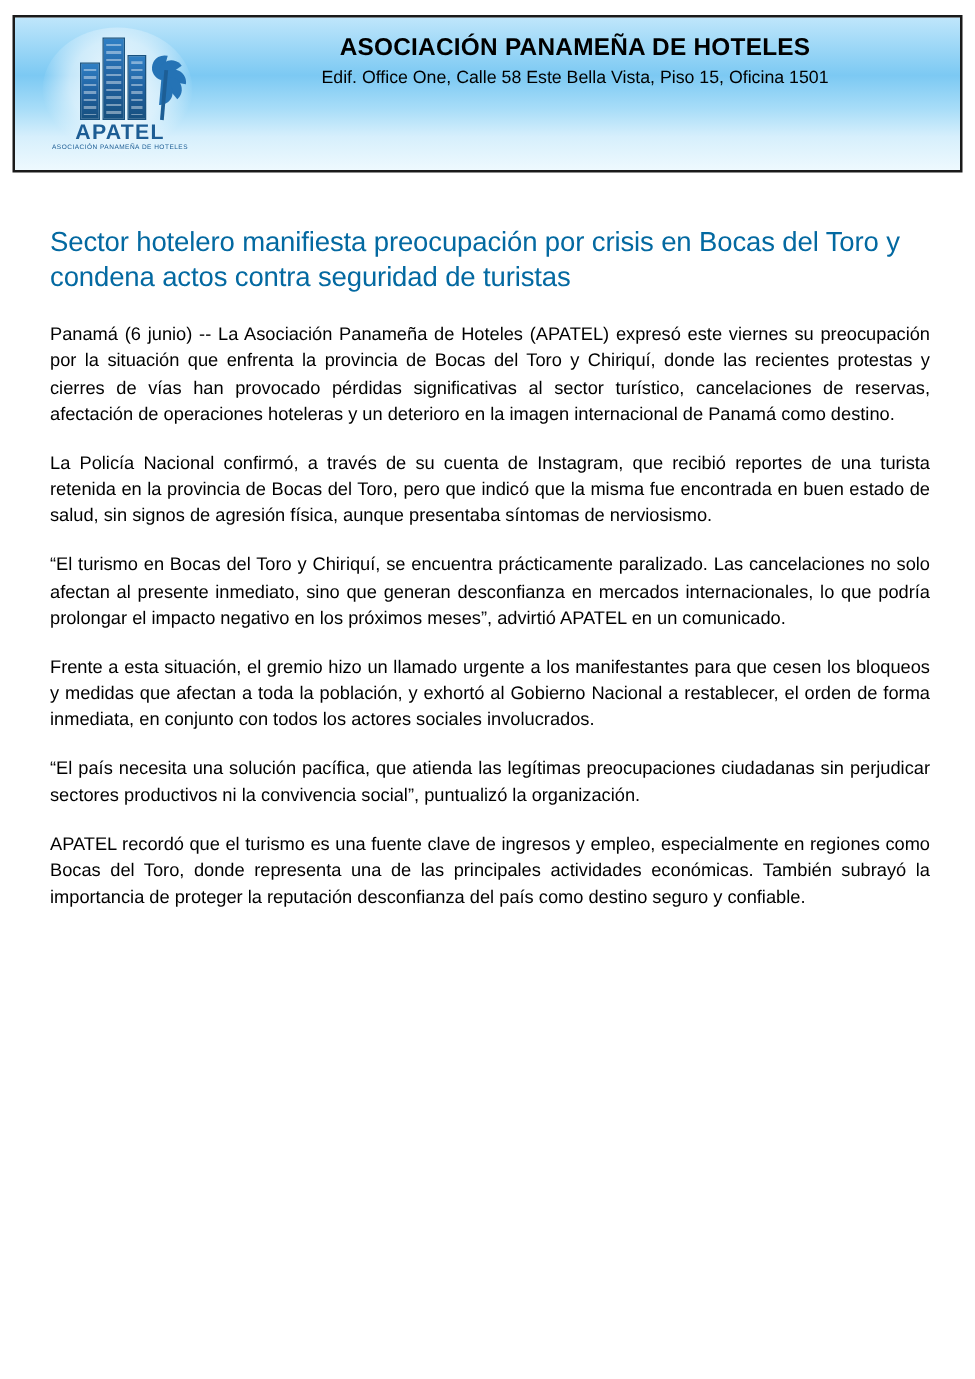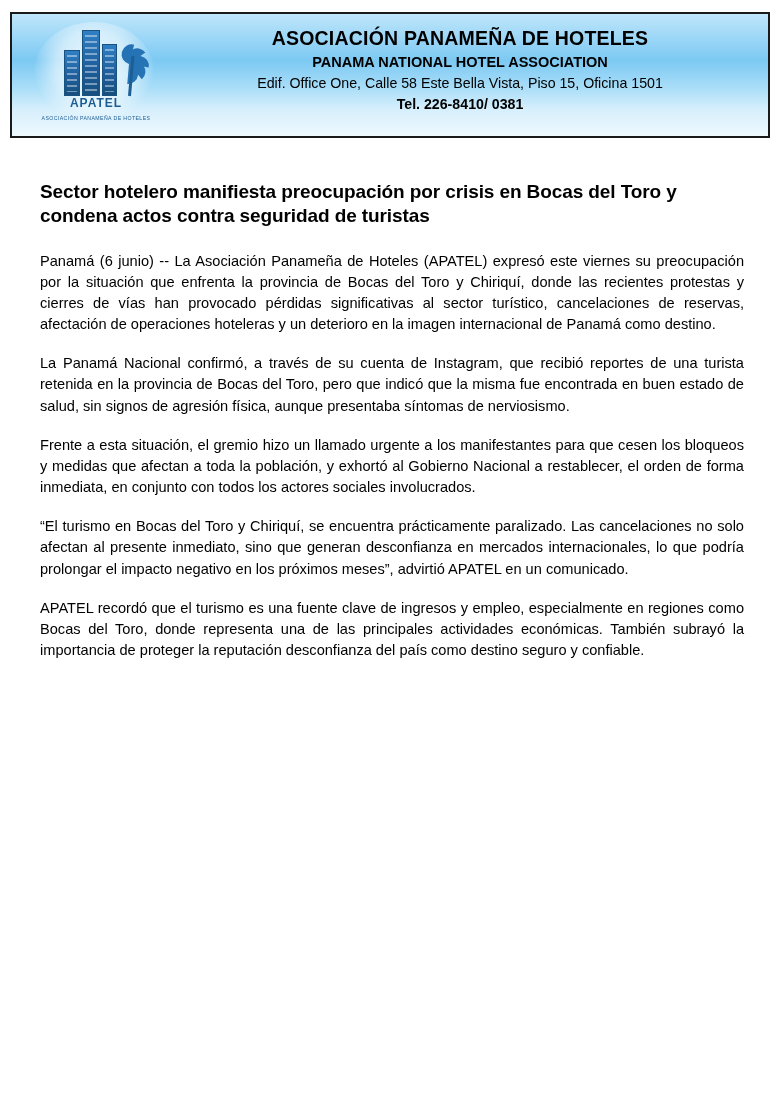--- a/index.html
+++ b/index.html
@@ -120,21 +120,21 @@
   .palm .f3 { transform: rotate(10deg); }
   .palm .f4 { transform: rotate(50deg); }
   .palm .f5 { transform: rotate(95deg); }
 
   .logo-name {
     position: absolute;
     left: 0;
     top: 78px;
     width: 140px;
     text-align: center;
-    font-size: 12px;
+    font-size: 17px;
     font-weight: bold;
     letter-spacing: 1px;
     color: #1d5d94;
   }
   .logo-sub {
     position: absolute;
     left: 0;
     top: 97px;
     width: 140px;
     text-align: center;
@@ -175,24 +175,24 @@
     font-size: 14.2px;
     font-weight: bold;
     color: #000;
   }
 
   
   .content {
     padding: 42px 32px 0 40px;
   }
   .headline {
-    font-size: 19px;
-    font-weight: bold;
+    font-size: 22px;
+    font-weight: normal;
     line-height: 1.28;
-    color: #000000;
+    color: #0369a1;
     margin: 0 0 22px 0;
     letter-spacing: -0.1px;
   }
   .para {
     font-size: 14.6px;
     line-height: 1.45;
     text-align: justify;
     margin: 0 4px 18px 0;
     color: #000;
   }
@@ -229,31 +229,30 @@
           <div class="frond f5"></div>
           <div class="trunk"></div>
         </div>
 
         <div class="logo-name">APATEL</div>
         <div class="logo-sub">ASOCIACIÓN PANAMEÑA DE HOTELES</div>
       </div>
 
       <div class="head-text">
         <div class="head-line-1">ASOCIACIÓN PANAMEÑA DE HOTELES</div>
-        <div class="head-line-2">PANAMA NATIONAL HOTEL ASSOCIATION</div>
         <div class="head-line-3">Edif. Office One, Calle 58 Este Bella Vista, Piso 15, Oficina 1501</div>
-        <div class="head-line-4">Tel. 226-8410/ 0381</div>
       </div>
 
     </div>
   </header>
 
   <main class="content">
     <h1 class="headline">Sector hotelero manifiesta preocupación por crisis en Bocas del Toro y condena actos contra seguridad de turistas</h1>
 
     <p class="para">Panamá (6 junio) -- La Asociación Panameña de Hoteles (APATEL) expresó este viernes su preocupación por la situación que enfrenta la provincia de Bocas del Toro y Chiriquí, donde las recientes protestas y cierres de vías han provocado pérdidas significativas al sector turístico, cancelaciones de reservas, afectación de operaciones hoteleras y un deterioro en la imagen internacional de Panamá como destino.</p>
-    <p class="para">La Panamá Nacional confirmó, a través de su cuenta de Instagram, que recibió reportes de una turista retenida en la provincia de Bocas del Toro, pero que indicó que la misma fue encontrada en buen estado de salud, sin signos de agresión física, aunque presentaba síntomas de nerviosismo.</p>
+    <p class="para">La Policía Nacional confirmó, a través de su cuenta de Instagram, que recibió reportes de una turista retenida en la provincia de Bocas del Toro, pero que indicó que la misma fue encontrada en buen estado de salud, sin signos de agresión física, aunque presentaba síntomas de nerviosismo.</p>
+    <p class="para">“El turismo en Bocas del Toro y Chiriquí, se encuentra prácticamente paralizado. Las cancelaciones no solo afectan al presente inmediato, sino que generan desconfianza en mercados internacionales, lo que podría prolongar el impacto negativo en los próximos meses”, advirtió APATEL en un comunicado.</p>
     <p class="para">Frente a esta situación, el gremio hizo un llamado urgente a los manifestantes para que cesen los bloqueos y medidas que afectan a toda la población, y exhortó al Gobierno Nacional a restablecer, el orden de forma inmediata, en conjunto con todos los actores sociales involucrados.</p>
-    <p class="para">“El turismo en Bocas del Toro y Chiriquí, se encuentra prácticamente paralizado. Las cancelaciones no solo afectan al presente inmediato, sino que generan desconfianza en mercados internacionales, lo que podría prolongar el impacto negativo en los próximos meses”, advirtió APATEL en un comunicado.</p>
+    <p class="para">“El país necesita una solución pacífica, que atienda las legítimas preocupaciones ciudadanas sin perjudicar sectores productivos ni la convivencia social”, puntualizó la organización.</p>
     <p class="para">APATEL recordó que el turismo es una fuente clave de ingresos y empleo, especialmente en regiones como Bocas del Toro, donde representa una de las principales actividades económicas. También subrayó la importancia de proteger la reputación desconfianza del país como destino seguro y confiable.</p>
   </main>
 
 </div>
 
 </body></html>

